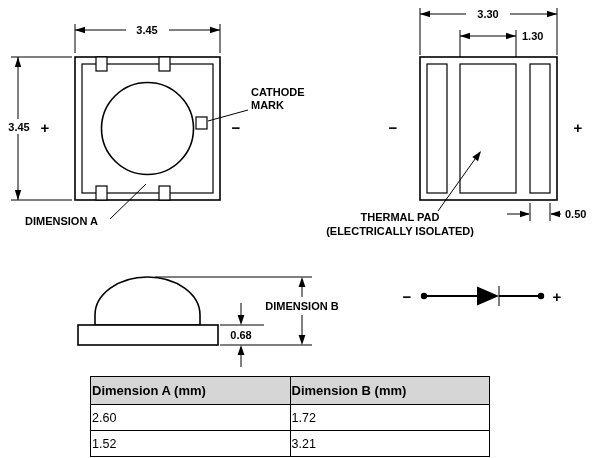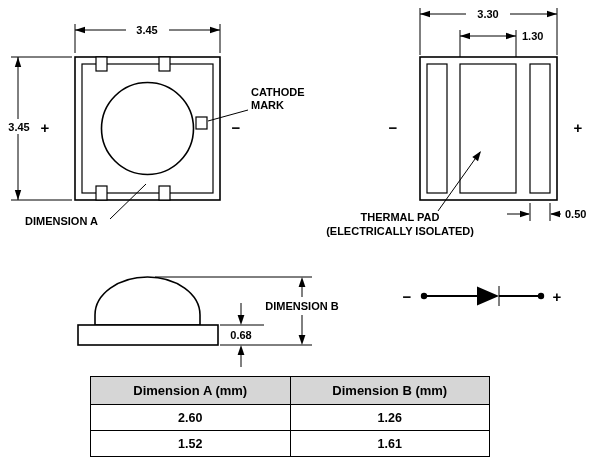--- a/index.html
+++ b/index.html
@@ -14,25 +14,25 @@
   .drawing .obj { stroke:#000; stroke-width:1.6; fill:#ffffff; }
   .drawing .obj2 { stroke:#000; stroke-width:1.2; fill:#ffffff; }
   .drawing .nofill { fill:none; }
   .drawing .wbg { fill:#ffffff; stroke:none; }
   .drawing text { font-family:"Liberation Sans", sans-serif; font-weight:bold; fill:#000; }
   .dim-table {
     position:absolute; left:90px; top:376px; width:400px;
     border-collapse:collapse; table-layout:fixed;
   }
   .dim-table th, .dim-table td {
-    border:1px solid #000; text-align:center; vertical-align:middle;
+    border:1px solid #000; text-align:left; vertical-align:middle;
     font-family:"Liberation Sans", sans-serif;
   }
   .dim-table th { background:var(--header-bg,#d6d6d6); font-size:13px; font-weight:bold; height:25px; }
-  .dim-table td { font-size:12.5px; font-weight:bold; height:23px; }
+  .dim-table td { font-size:12.5px; font-weight:normal; height:23px; }
 </style>
 </head>
 <body>
 
 <div class="page">
 
   <svg class="drawing" width="602" height="375" viewBox="0 0 602 375">
 
     <g>
 
@@ -166,21 +166,21 @@
   <table class="dim-table">
     <thead>
       <tr>
         <th>Dimension A (mm)</th>
         <th>Dimension B (mm)</th>
       </tr>
     </thead>
     <tbody>
       <tr>
         <td>2.60</td>
-        <td>1.26</td>
+        <td>1.72</td>
       </tr>
       <tr>
         <td>1.52</td>
-        <td>1.61</td>
+        <td>3.21</td>
       </tr>
     </tbody>
   </table>
 </div>
 
 </body></html>

